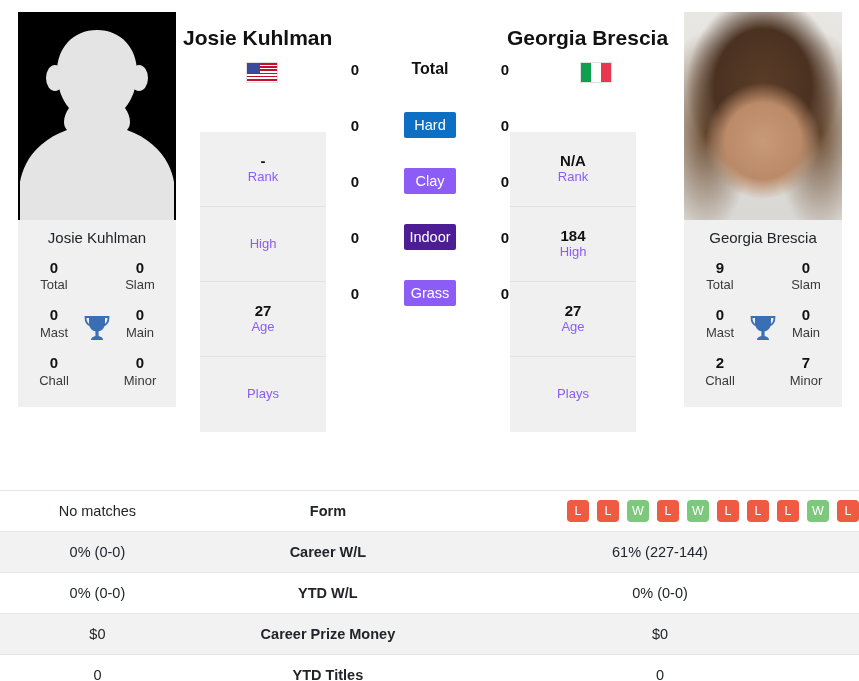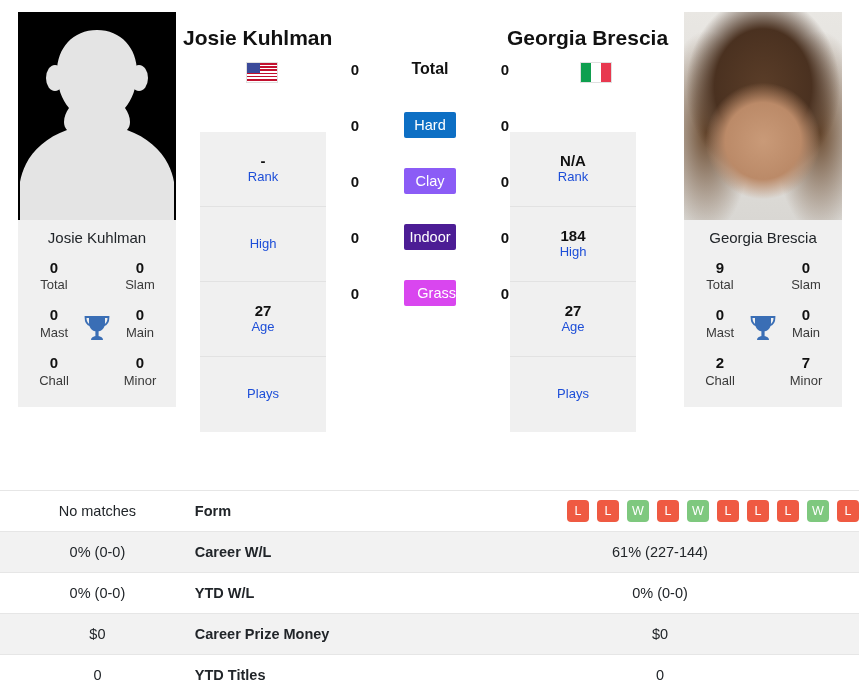--- a/index.html
+++ b/index.html
@@ -98,21 +98,21 @@
     height: 75px;
     display: flex; flex-direction: column;
     align-items: center; justify-content: center;
     border-bottom: 1px solid #e2e2e2;
   }
   .info-cell:last-child { border-bottom: none; }
   .info-cell .val {
     font-size: 15px; font-weight: bold; color: #111; line-height: 1.15;
   }
   .info-cell .cap {
-    font-size: 13px; color: #1d4ed8; line-height: 1.3;
+    font-size: 13px; color: #8b5cf6; line-height: 1.3;
   }
 
   
   .name {
     position: absolute;
     font-size: 21px; font-weight: bold; color: #111;
     white-space: nowrap;
   }
   .name.left  { left: 183px; top: 26px; }
   .name.right { left: 507px; top: 26px; }
@@ -173,21 +173,21 @@
     font-size: 14.5px; color: #212529; padding: 0;
     vertical-align: middle;
   }
   .cmp-table tr.white {
     background: #ffffff;
     border-top: 1px solid #e6e6e6;
     border-bottom: 1px solid #e6e6e6;
   }
   .cmp-table tr.shaded { background: #f2f2f2; }
   .col-left  { width: 196px; text-align: center; }
-  .col-mid   { width: 268px; font-weight: bold; font-size: 15.5px; }
+  .col-mid   { width: 268px; text-align: center; font-weight: bold; font-size: 15.5px; }
   .col-right { width: 395px; text-align: center; }
 
   .form-strip {
     display: flex; gap: 8px; align-items: center;
     justify-content: flex-start;
     padding-left: 106px;
   }
   .fbadge {
     width: 22px; height: 22px; border-radius: 4px;
     color: #fff; font-size: 12.5px;
@@ -371,21 +371,21 @@
           <div class="surf" style="background: #8b5cf6;">Clay</div>
           <div class="stat-num">0</div>
         </div>
         <div class="stat-row">
           <div class="stat-num">0</div>
           <div class="surf" style="background: #4c1d95;">Indoor</div>
           <div class="stat-num">0</div>
         </div>
         <div class="stat-row">
           <div class="stat-num">0</div>
-          <div class="surf" style="background: #d946ef; text-align: right;">Grass</div>
+          <div class="surf" style="background: #8b5cf6;">Grass</div>
           <div class="stat-num">0</div>
         </div>
       </div>
 
   </div>
 
   <table class="cmp-table">
     <tbody id="cmp-body">
         <tr class="white">
           <td class="col-left">No matches</td>

